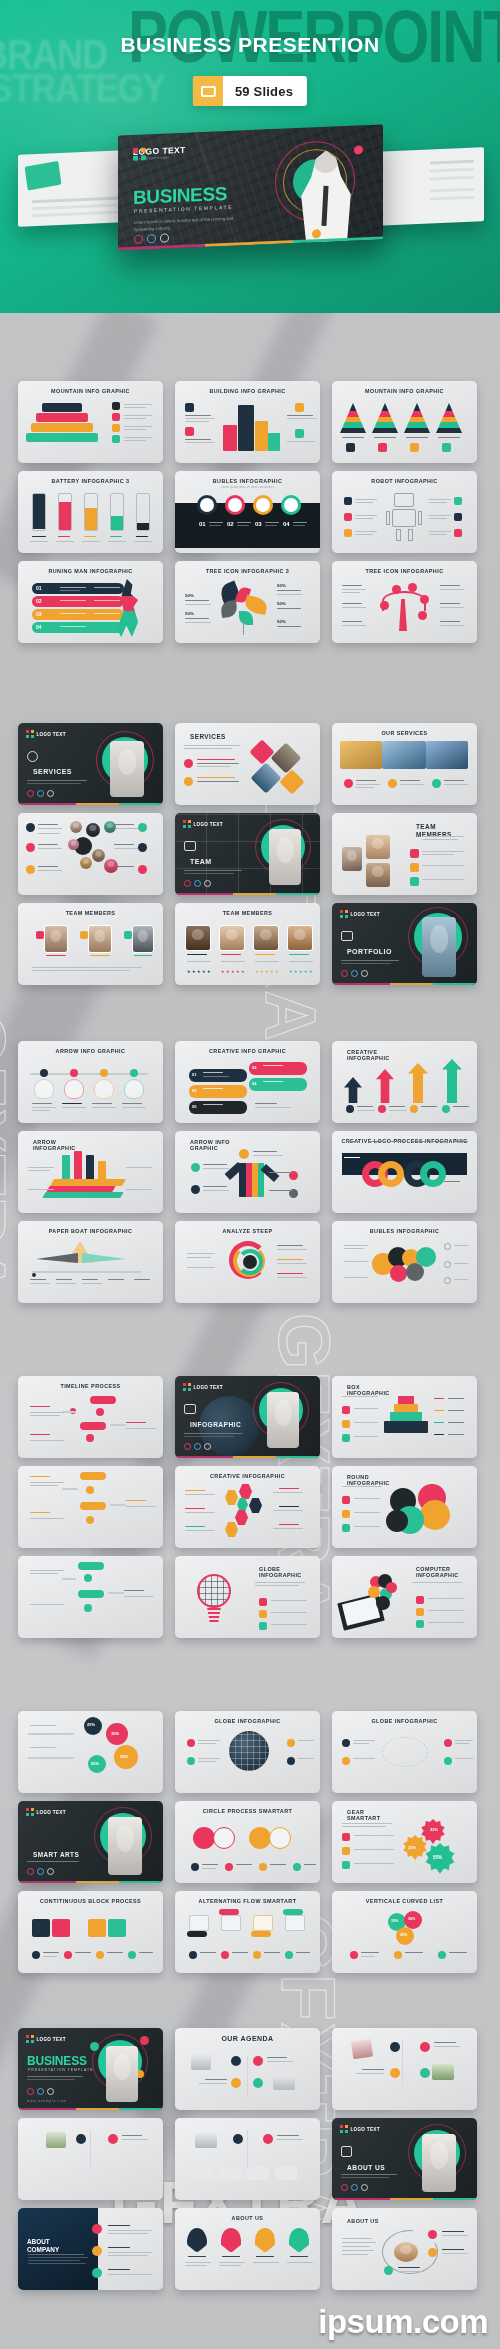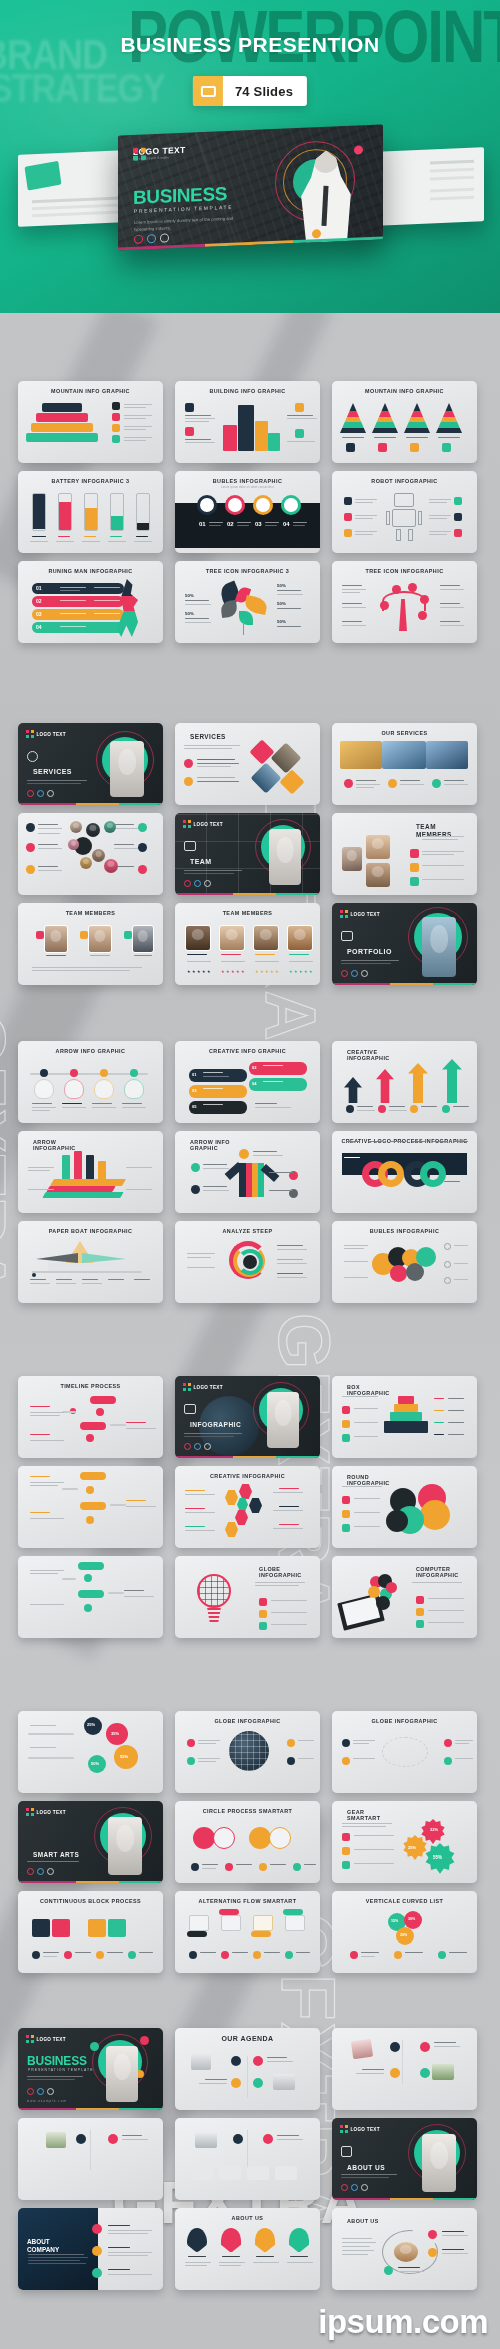--- a/index.html
+++ b/index.html
@@ -271,21 +271,21 @@
   <div class="hero-ghost ghost-brand">BRAND</div>
   <div class="hero-ghost ghost-strategy">STRATEGY</div>
   <div class="hero-ghost ghost-powerpoint">POWERPOINT</div>
 
   <div class="hero-title">BUSINESS PRESENTION</div>
 
   <div class="slides-badge">
     <span class="gicon">
         <i></i>
       </span>
-    <span class="glabel">74 Slides</span>
+    <span class="glabel">59 Slides</span>
   </div>
 
   <div class="deck">
     <div class="card side-left"></div>
     <div class="card side-right"></div>
     <div class="card main">
       <div class="bld"></div>
       <div class="rings">
         <i class="r1"></i>
           <i class="r2"></i>

